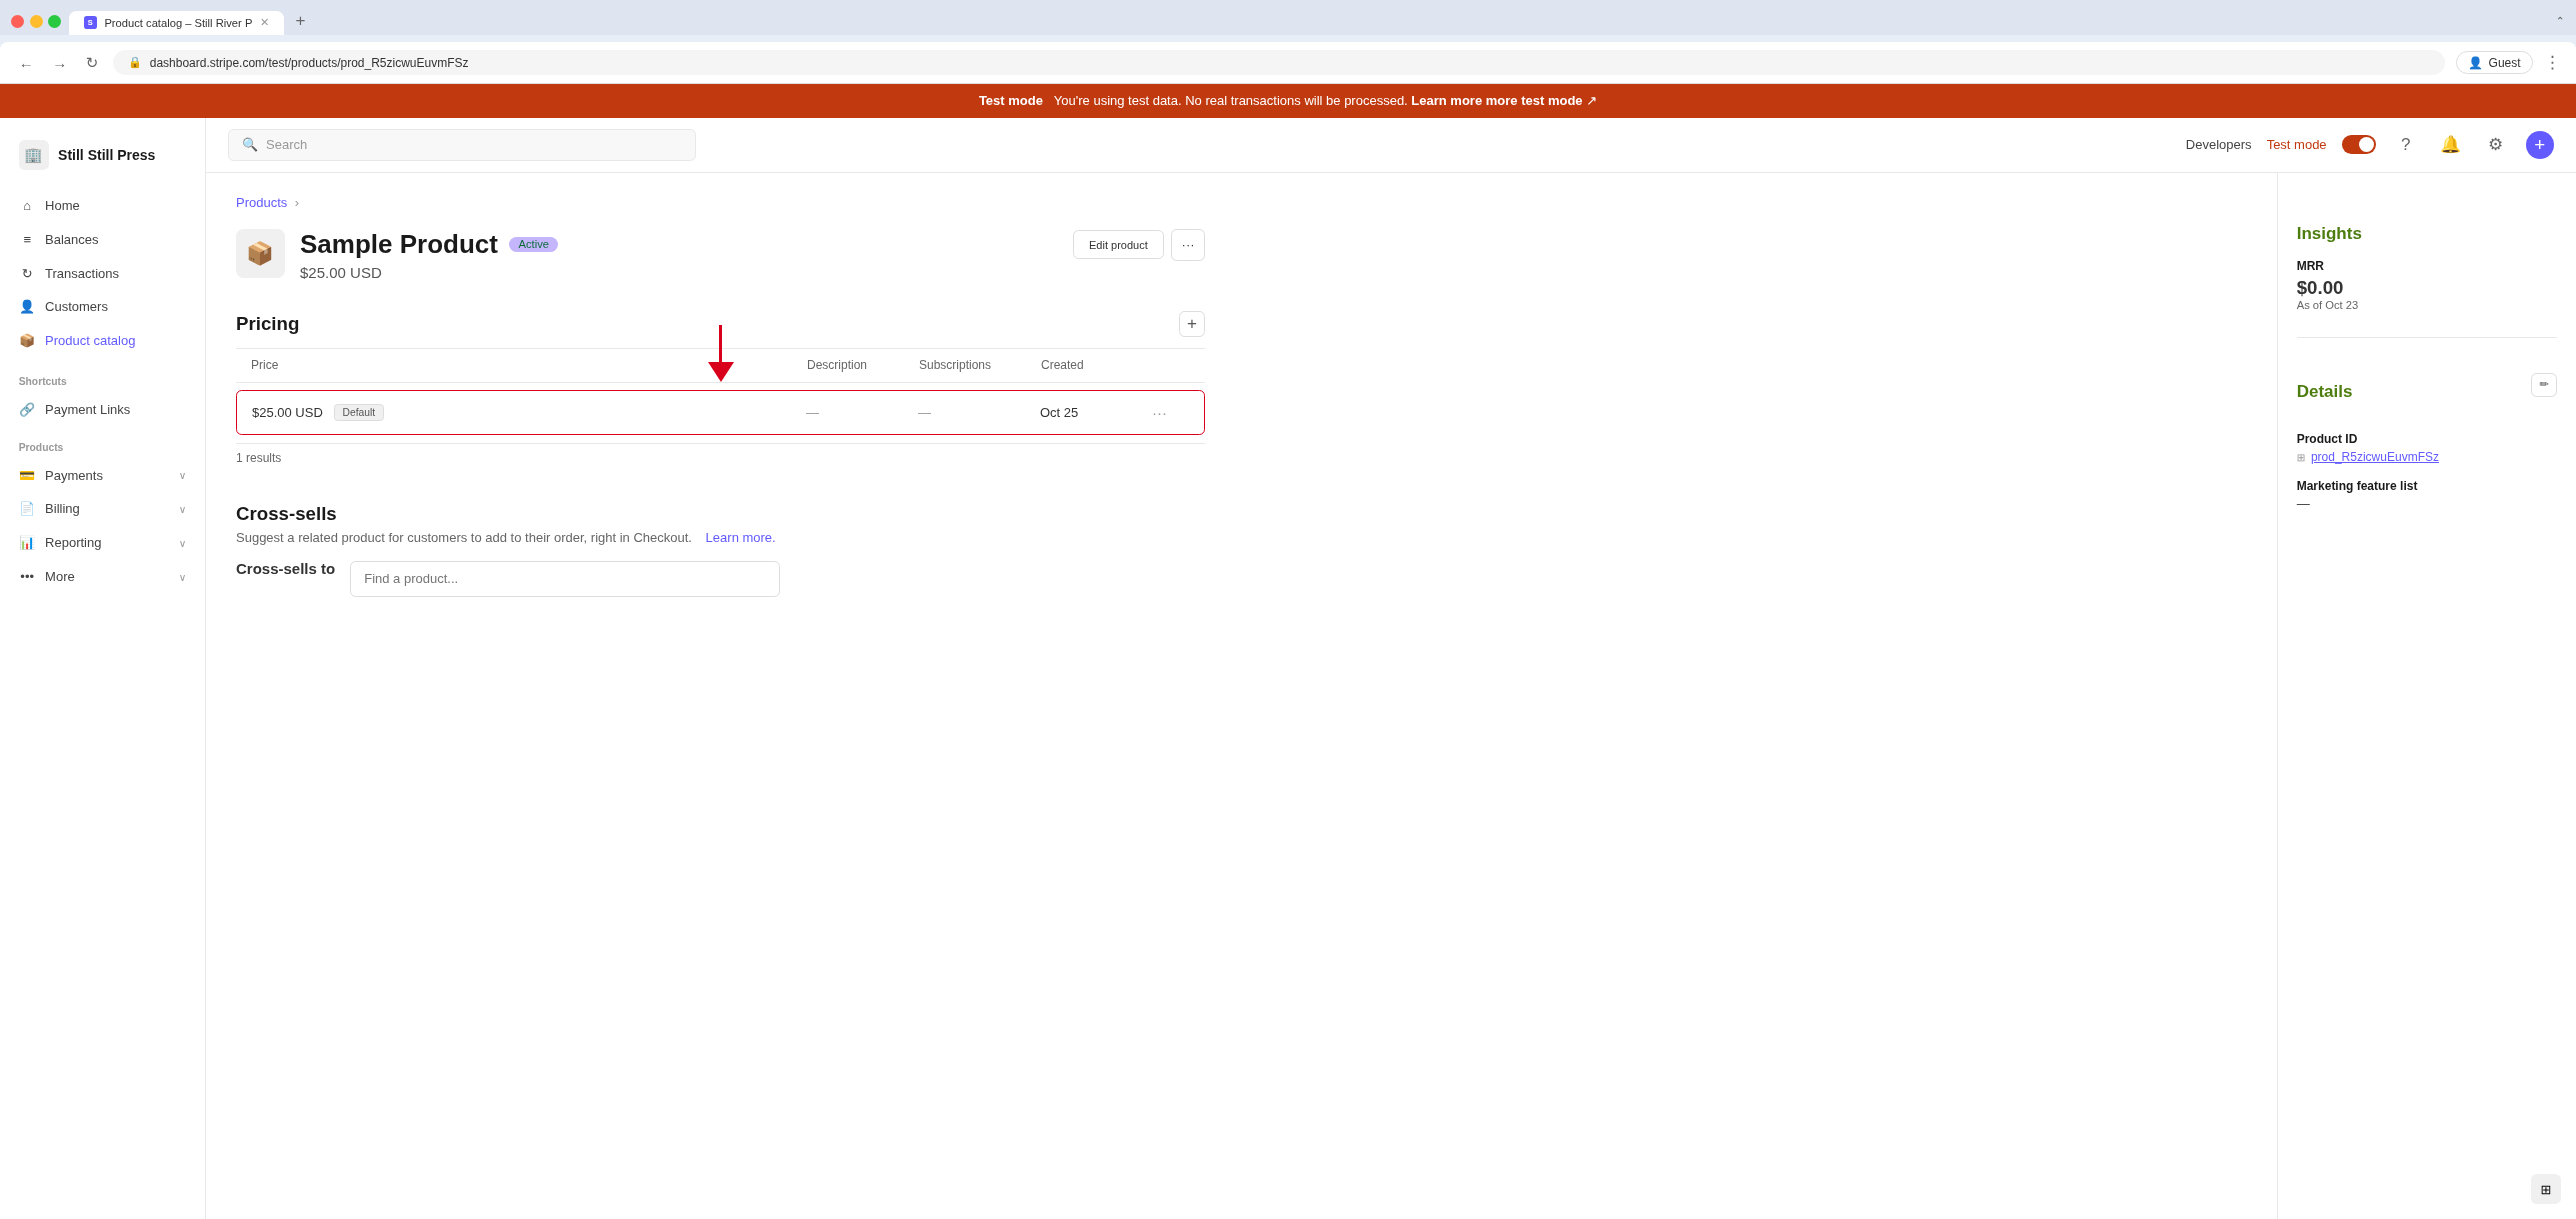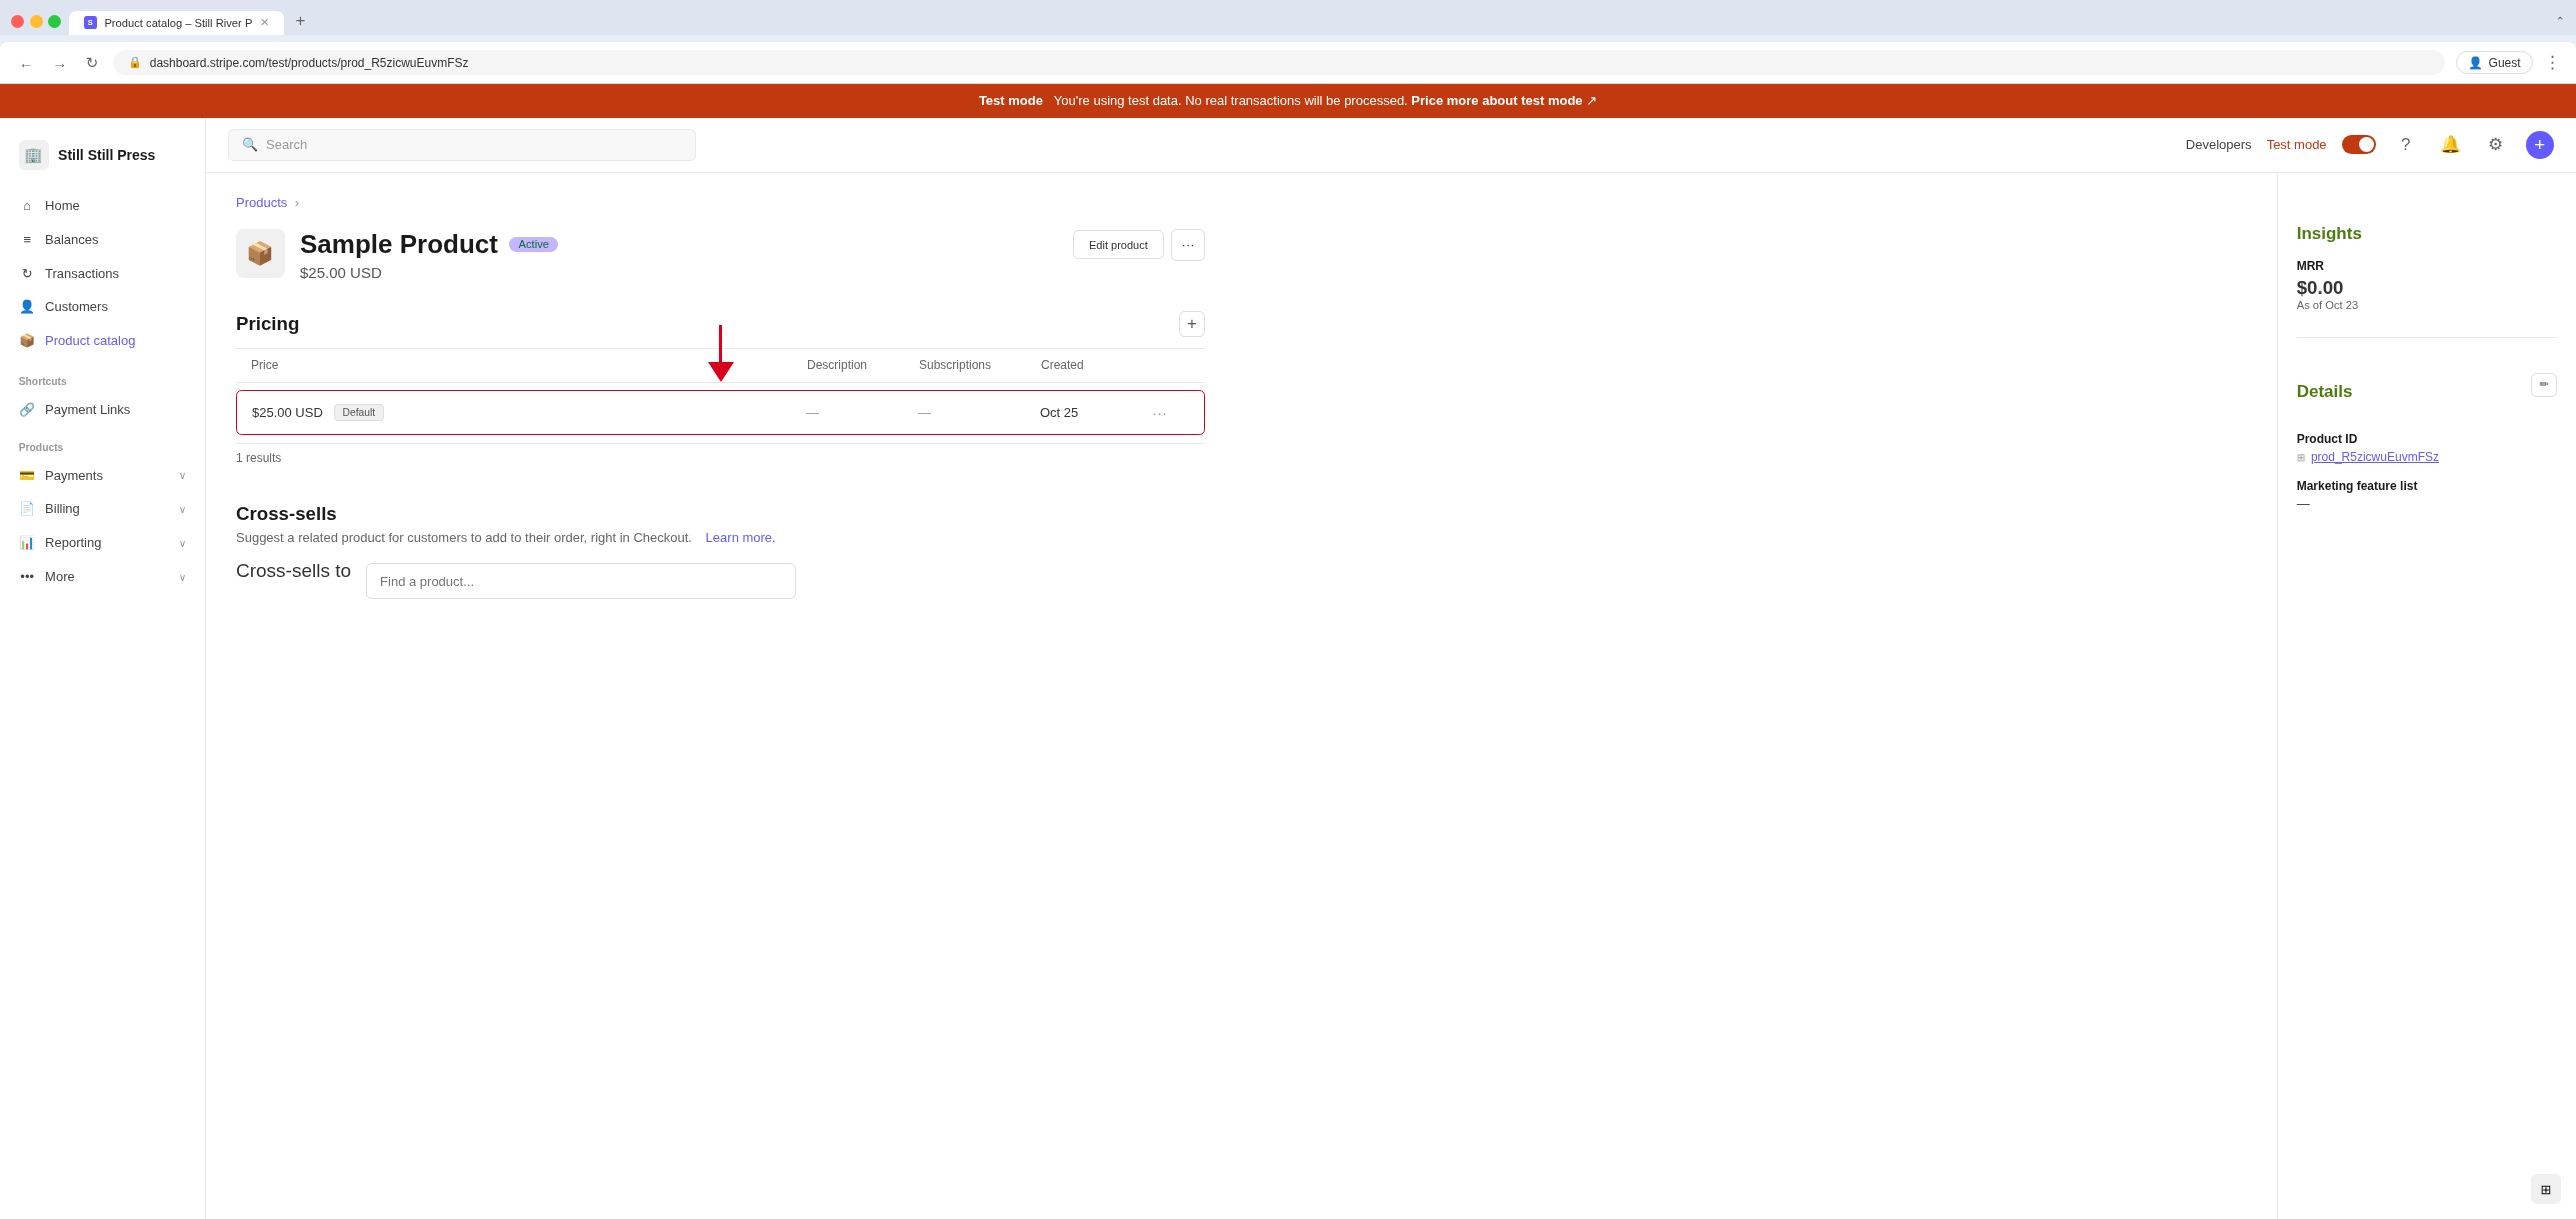--- a/index.html
+++ b/index.html
@@ -91,21 +91,21 @@
     .table-row-inner { display: flex; align-items: center; gap: 11.2px; }
     .default-badge { background: #f0f0f0; color: #555; font-size: 10.3px; padding: 1.9px 7.5px; border-radius: 3.7px; border: 0.9px solid #ddd; }
     .table-cell { font-size: 13px; color: #333; }
     .table-dash { color: #999; }
     .row-more { color: #999; cursor: pointer; font-size: 15px; }
     .results-count { font-size: 12px; color: #666; margin-top: 7.5px; padding: 7.5px 0; border-top: 0.9px solid #e8e8e8; }
 
     
     .cross-sells-desc { font-size: 13px; color: #666; margin-top: 5.6px; margin-bottom: 15px; }
     .cross-sells-desc a { color: #635bff; padding-left: 10px; }
-    .cross-sells-label { font-size: 19px; color: #333; font-weight: 400; margin-bottom: 20px; }
+    .cross-sells-label { font-size: 15px; color: #333; font-weight: 700; margin-bottom: 20px; }
     .find-input { width: 100%; max-width: 430px; border: 0.9px solid #ddd; border-radius: 5.6px; padding: 9.4px 13px; font-size: 13px; color: #999; }
 
     
     .right-panel { width: 299px; flex-shrink: 0; border-left: 0.9px solid #e8e8e8; padding: 22.4px 18.7px; background: #fff; overflow-y: auto; }
     .panel-section { margin-bottom: 26px; }
     .panel-title { font-size: 17px; font-weight: 700; color: #4d7c0f; margin-bottom: 15px; margin-top: 29px; }
     .panel-label { font-size: 12px; font-weight: 600; color: #1a1a1a; margin-bottom: 3.7px; }
     .panel-value { font-size: 13px; color: #333; }
     .panel-value.large { font-size: 18.7px; font-weight: 600; }
     .panel-subdesc { font-size: 11.2px; color: #666; }
@@ -150,21 +150,21 @@
   </div>
   <button class="user-btn">
     <span>👤</span>
     <span>Guest</span>
   </button>
   <button class="more-btn">⋮</button>
 </div>
 
 <div class="test-banner">
   <span style="font-weight:600;">Test mode</span>
-  <span> &nbsp;&nbsp;<span>You're using test data. No real transactions will be processed.</span> <a>Price more about test mode</a> ↗</span>
+  <span> &nbsp;&nbsp;<span>You're using test data. No real transactions will be processed.</span> <a>Learn more more test mode</a> ↗</span>
 </div>
 
 <div class="app">
 
   <div class="sidebar">
     <div class="sidebar-brand">
       <div class="brand-icon">🏢</div>
       <span>Still Still Press</span>
     </div>
 

